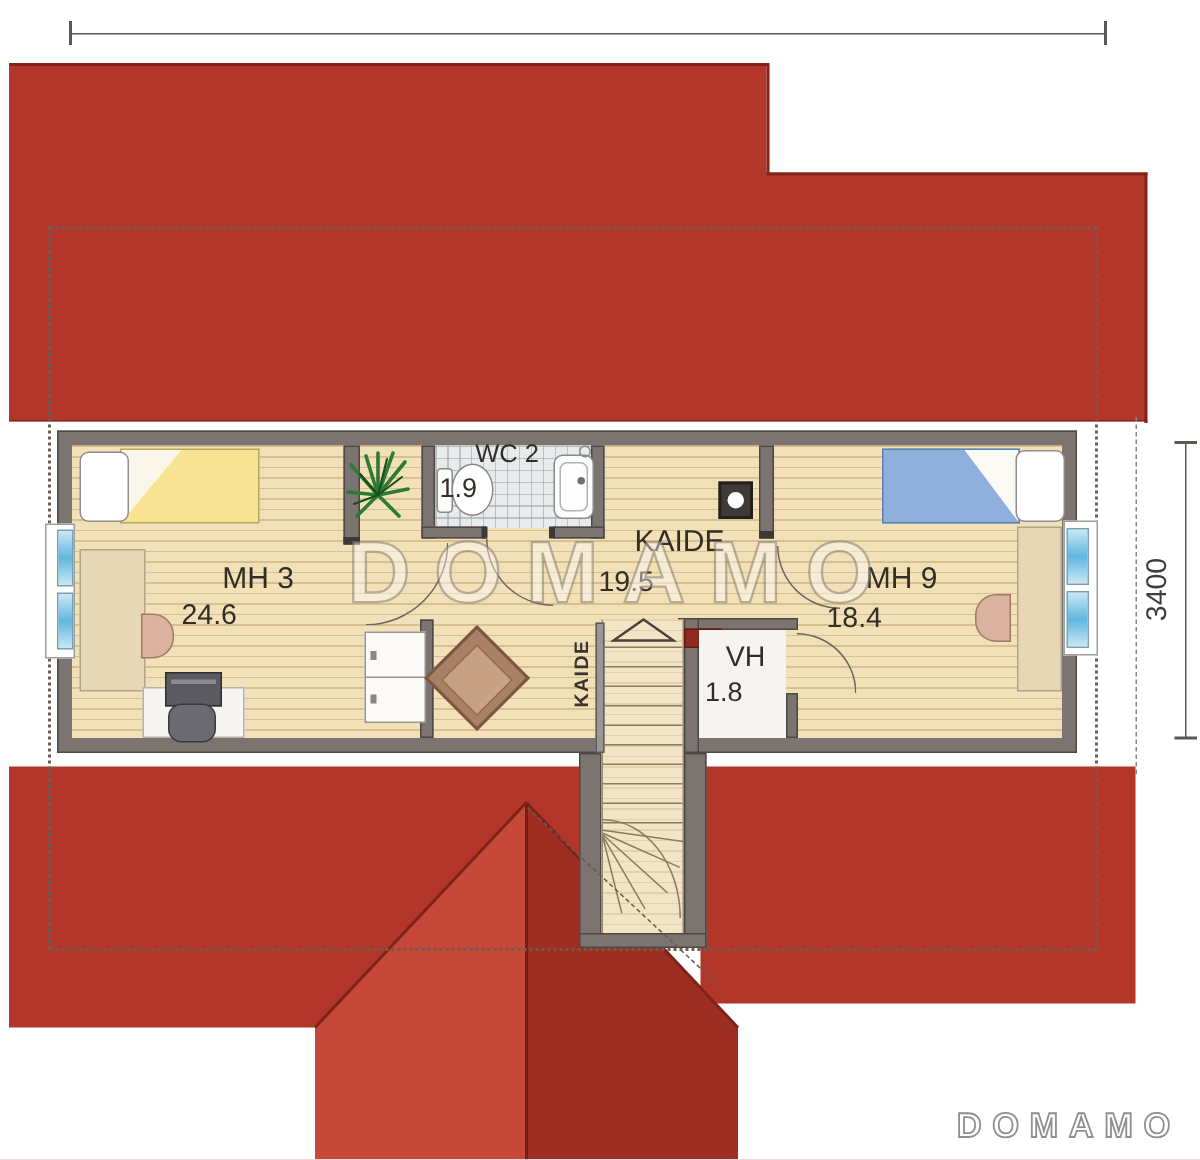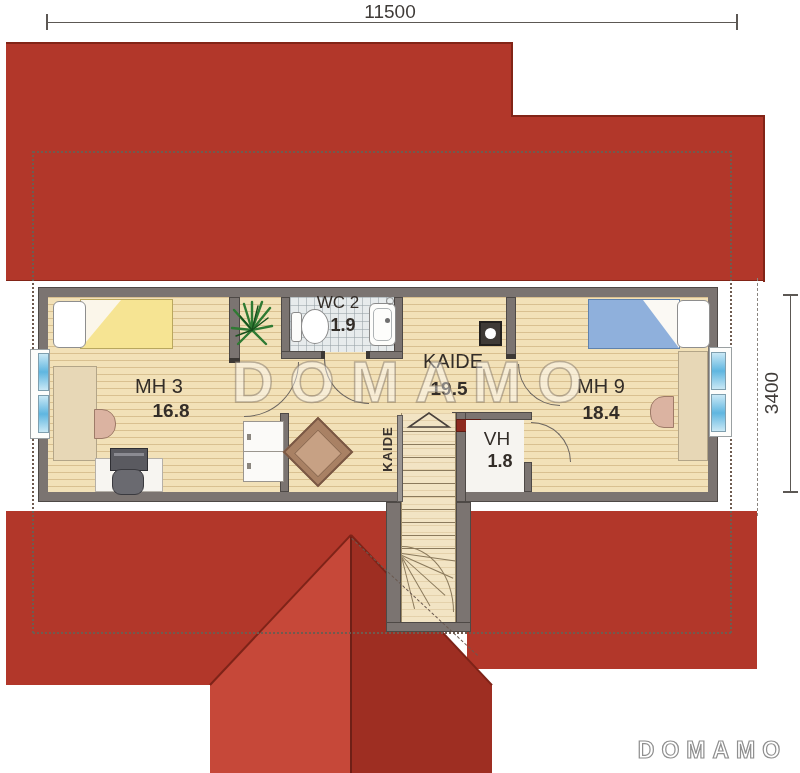--- a/index.html
+++ b/index.html
@@ -27,34 +27,33 @@
   .dotted.h{border-top:2px dotted #6f5c50;}
   .dotted.v{border-left:2px dotted #6f5c50;}
   .dashdot{border-left:1px dashed #8a8580;}
   
   .arc{box-sizing:border-box;border:0 solid #6b6560;}
   
   .furn{box-sizing:border-box;}
   .tread{background:#8b7a5c;height:1px;}
   .fan{background:#8b7a5c;height:1px;transform-origin:left center;}
   .roomname{font-size:20px;text-align:center;}
-  .roomarea{font-size:19px;text-align:center;font-weight:bold;}
+  .roomarea{font-size:19px;text-align:left;}
   .small{font-size:18px;}
   .wm{font-weight:bold;color:rgba(255,255,255,.42);-webkit-text-stroke:1.5px rgba(125,112,95,.5);}
   .logo{font-weight:bold;color:#fff;-webkit-text-stroke:1.2px #8f8f8f;letter-spacing:7px;font-size:23px;}
 </style>
 </head>
 <body>
 
 <div id="plan">
 
   <div class="abs dimline" style="left:47px;top:22px;width:690px;height:1px;"></div>
   <div class="abs dimline" style="left:46px;top:14px;width:2px;height:16px;"></div>
   <div class="abs dimline" style="left:736px;top:14px;width:2px;height:16px;"></div>
-  <div class="abs dimtext" style="left:330px;top:1px;width:120px;text-align:center;">11500</div>
 
   <div class="abs" style="left:0;top:0;width:800px;height:773px;background:var(--c-roof,#b2372a);clip-path:polygon(6px 42px,511px 42px,511px 115px,764px 115px,764px 281px,6px 281px);"></div>
   <div class="abs roofline" style="left:6px;top:42px;width:506px;height:2px;"></div>
   <div class="abs roofline" style="left:511px;top:115px;width:254px;height:2px;"></div>
   <div class="abs roofline" style="left:511px;top:42px;width:2px;height:74px;"></div>
   <div class="abs roofline" style="left:763px;top:115px;width:2px;height:167px;"></div>
   <div class="abs roofline" style="left:6px;top:280px;width:759px;height:1px;"></div>
 
   <div class="abs roof" style="left:6px;top:511px;width:382px;height:174px;"></div>
   <div class="abs roof" style="left:467px;top:511px;width:290px;height:158px;"></div>
@@ -188,22 +187,22 @@
   </div>
 
   <div class="abs furn" style="left:588px;top:299px;width:92px;height:50px;background:var(--c-bed_blue,#8fb0dc);border:1px solid #5f82ad;"></div>
   <div class="abs furn" style="left:643px;top:300px;width:36px;height:48px;background:#fbf9f4;clip-path:polygon(100% 0,100% 100%,0 0);"></div>
   <div class="abs furn" style="left:677px;top:300px;width:33px;height:48px;background:#fff;border:1px solid #8e8e8e;border-radius:6px;"></div>
   <div class="abs furn" style="left:678px;top:351px;width:30px;height:110px;background:#e7d7b6;border:1px solid #b3a588;"></div>
   <div class="abs furn" style="left:650px;top:396px;width:24px;height:32px;background:#dbb3a1;border:1px solid #9e7b68;border-radius:14px 0 0 14px;"></div>
 
   <div class="abs" style="left:352px;top:538px;width:172px;height:0;border-top:1.5px dashed #6b5a50;transform:rotate(42.9deg);transform-origin:left top;"></div>
 
-  <div class="abs roomname" style="left:109px;top:375px;width:100px;">MH 3</div>
-  <div class="abs roomarea" style="left:121px;top:400px;width:100px;">16.8</div>
+  <div class="abs roomname" style="left:122px;top:375px;width:100px;">MH 3</div>
+  <div class="abs roomarea" style="left:121px;top:400px;width:100px;">24.6</div>
   <div class="abs roomname" style="left:288px;top:293px;width:100px;font-size:17px;">WC 2</div>
   <div class="abs roomarea small" style="left:293px;top:315px;width:100px;">1.9</div>
   <div class="abs roomname" style="left:403px;top:350px;width:100px;">KAIDE</div>
   <div class="abs roomarea" style="left:399px;top:378px;width:100px;">19.5</div>
   <div class="abs roomname" style="left:467px;top:428px;width:60px;font-size:19px;">VH</div>
   <div class="abs roomarea small" style="left:470px;top:451px;width:60px;">1.8</div>
   <div class="abs roomname" style="left:551px;top:375px;width:100px;">MH 9</div>
   <div class="abs roomarea" style="left:551px;top:402px;width:100px;">18.4</div>
 
   <div class="abs wm" style="left:195px;top:348px;width:440px;font-size:58px;letter-spacing:16px;text-align:center;">DOMAMO</div>

